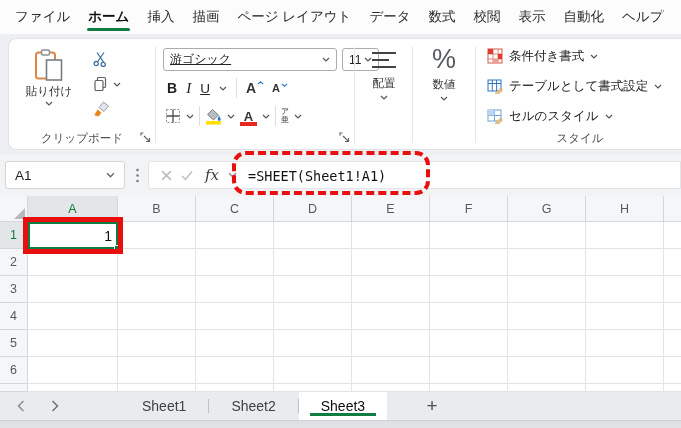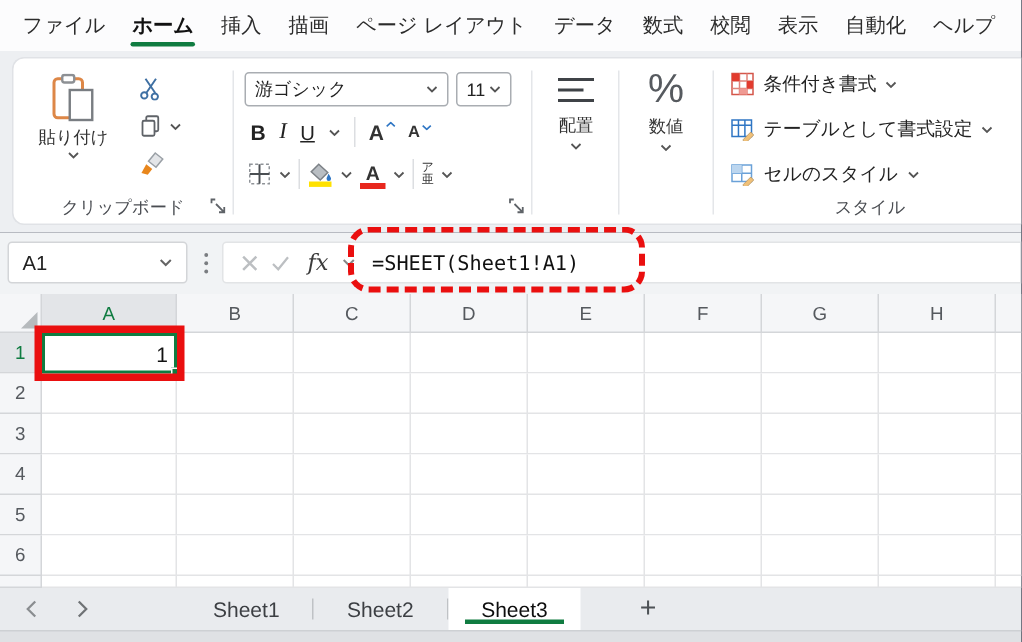--- a/index.html
+++ b/index.html
@@ -2,21 +2,21 @@
 <html><head>
 <meta charset="utf-8">
 <style>
   :root{
     --green:#107c41; --red:#ea0f0f; --ink:#222; --graytext:#4a4d52;
     --ribbonbg:#edeff2; --cardborder:#e0e2e6; --ctlborder:#a9adb2;
     --gridline:#e3e4e6; --hdrbg:#f5f6f8; --hdrline:#d4d6d9;
   }
   *{box-sizing:border-box; margin:0; padding:0;}
   body{font-family:"Liberation Sans",sans-serif; background:#fff;}
-  .app{position:relative; width:681px; height:428px; overflow:hidden; background:#0f172a; color:var(--ink);}
+  .app{position:relative; width:681px; height:428px; overflow:hidden; background:#ec4899; color:var(--ink);}
   svg{display:block;}
 
   
   .menubar{position:absolute; top:0; left:0; right:0; height:34px; background:#fcfcfd; display:flex; align-items:stretch; padding-left:6px;}
   .menu-tab{position:relative; display:flex; align-items:center; padding:0 9px; font-size:13.5px; color:#2b2b2b; cursor:default; white-space:nowrap;}
   .menu-tab.active{font-weight:bold; color:#111;}
   .menu-tab.active::after{content:""; position:absolute; left:8px; right:8px; bottom:3px; height:3px; border-radius:2px; background:var(--green);}
 
   
   .ribbon{position:absolute; top:34px; left:0; right:0; height:121px; background:var(--ribbonbg);}
@@ -29,21 +29,21 @@
 
   
   .paste-btn{position:absolute; left:12px; top:10px; width:56px; display:flex; flex-direction:column; align-items:center; gap:2px;}
   .paste-label{font-size:11.5px; color:#333;}
   .clip-col{position:absolute; left:84px; top:11px; display:flex; flex-direction:column; gap:7px;}
   .mini-btn{display:flex; align-items:center; gap:5px; height:18px;}
 
   
   .font-row1{position:absolute; left:154px; top:9px; display:flex; gap:5px;}
   .select{height:23px; background:#fff; border:1px solid var(--ctlborder); border-radius:3px; display:flex; align-items:center; justify-content:space-between; padding:0 6px; font-size:12px; color:#222;}
-  .sel-font{width:136px;}
+  .sel-font{width:174px;text-decoration:underline;}
   .sel-size{width:37px;}
   .font-row2{position:absolute; left:158px; top:37px; display:flex; align-items:center; gap:9px; height:24px;}
   .font-row3{position:absolute; left:156px; top:64px; display:flex; align-items:center; gap:5px; height:26px;}
   .b-btn{font-weight:bold; font-size:14px;}
   .i-btn{font-family:"Liberation Serif",serif; font-style:italic; font-size:15px;}
   .u-btn{text-decoration:underline; font-size:13.5px;}
   .sizer{position:relative; font-size:14px; font-weight:bold; color:#333; padding-right:7px;}
   .sizer .caret{position:absolute; right:-1px; top:1px;}
   .sizer.small{font-size:11px;}
   .colorbar{position:relative; width:17px; text-align:center;}

